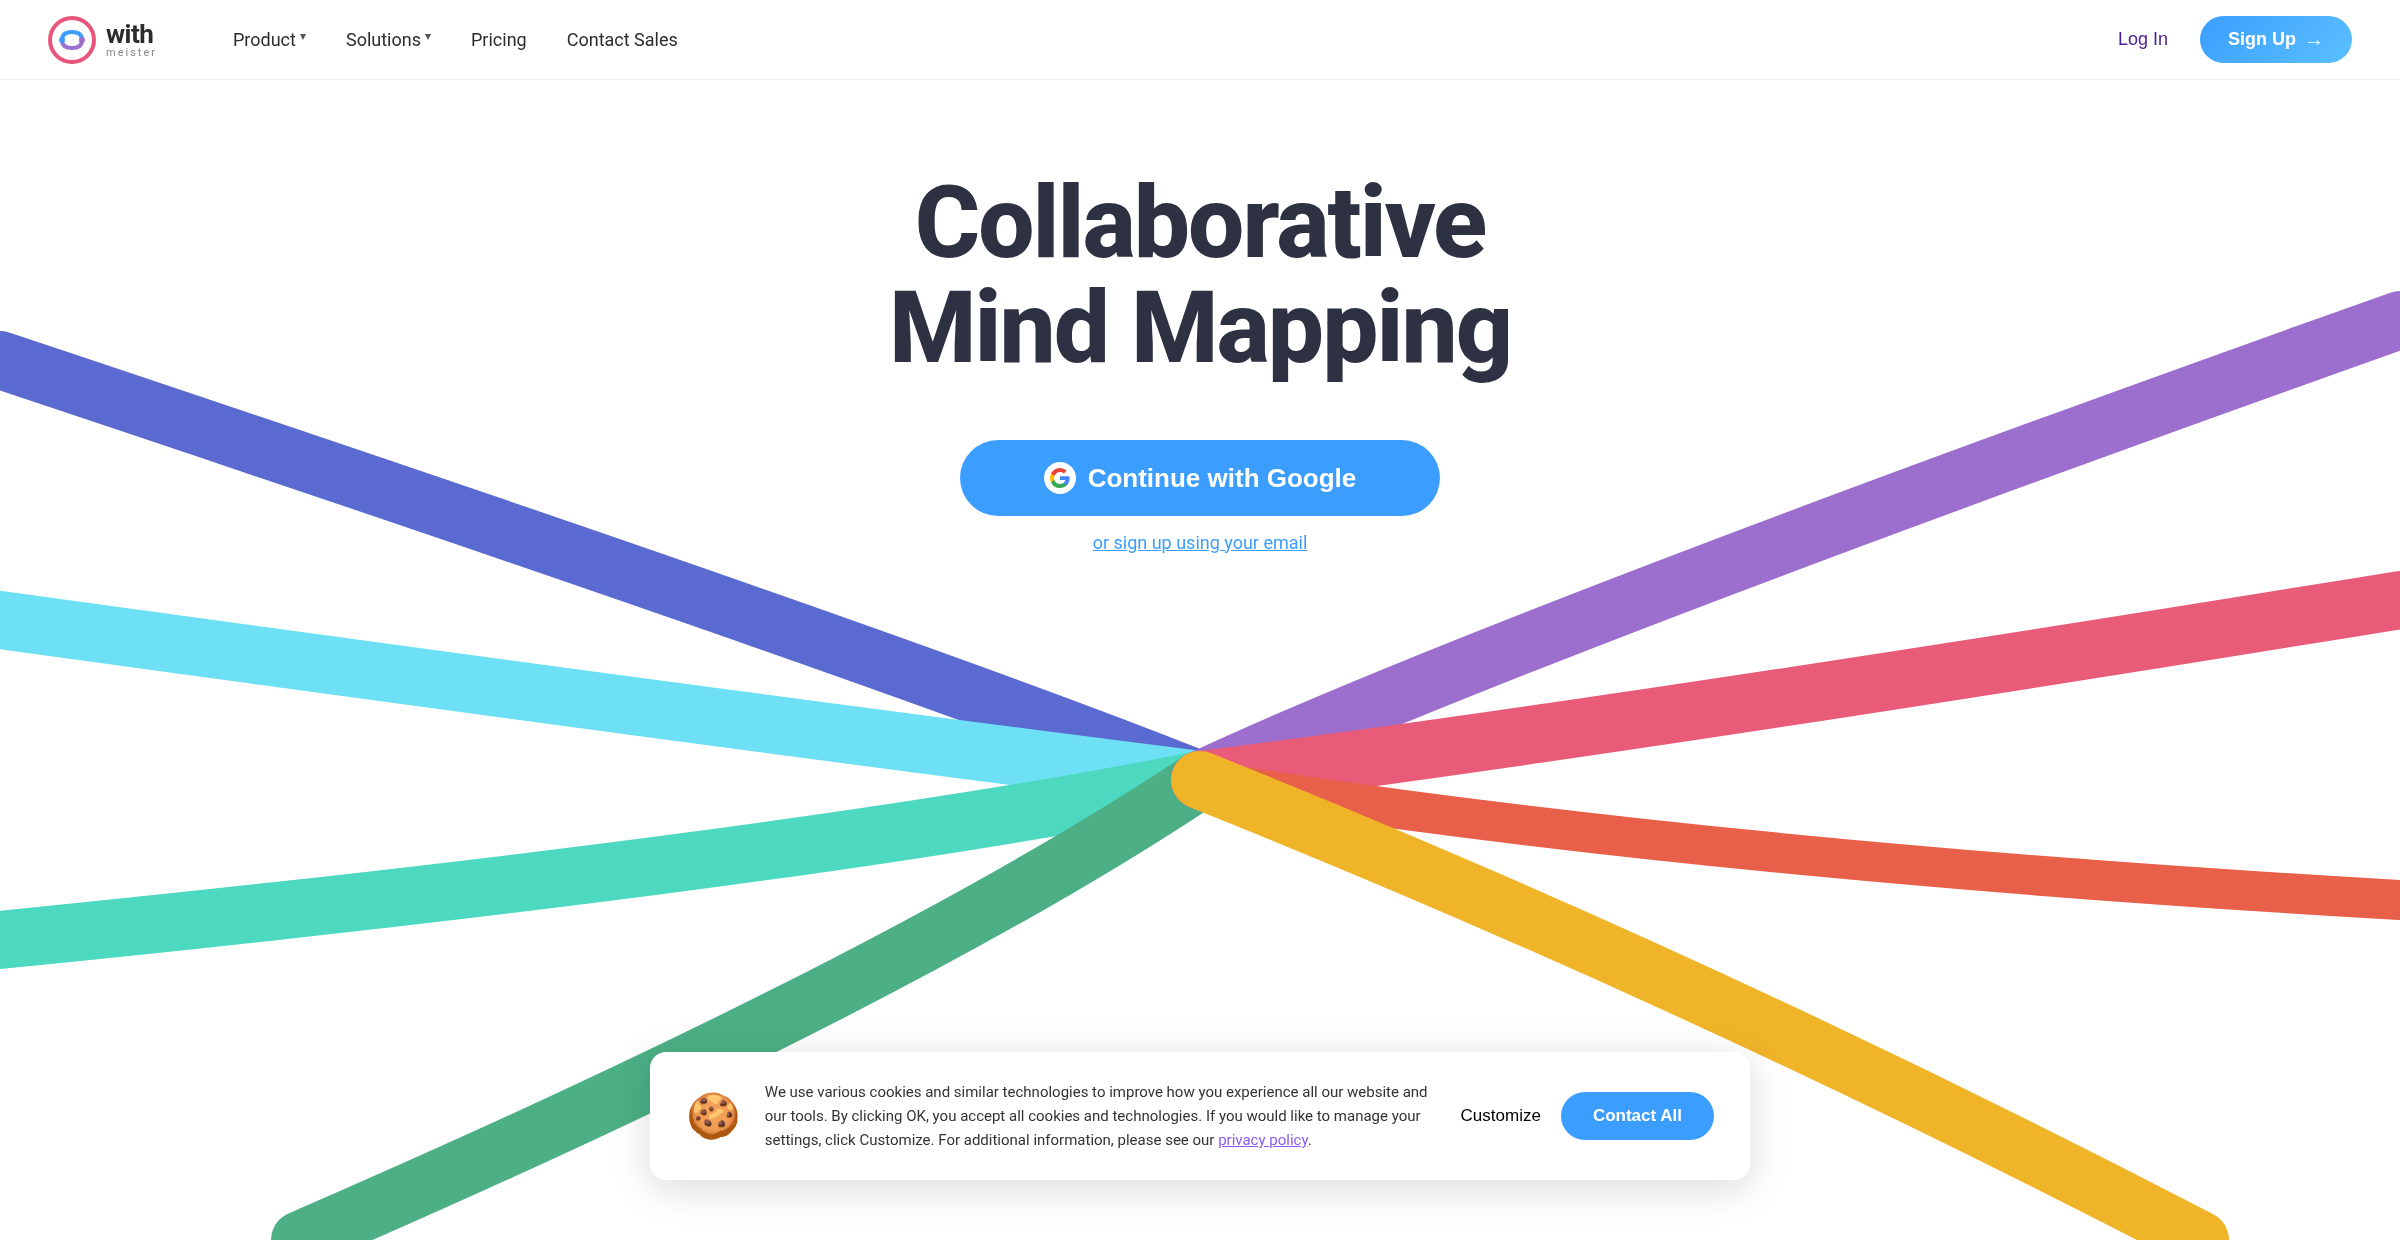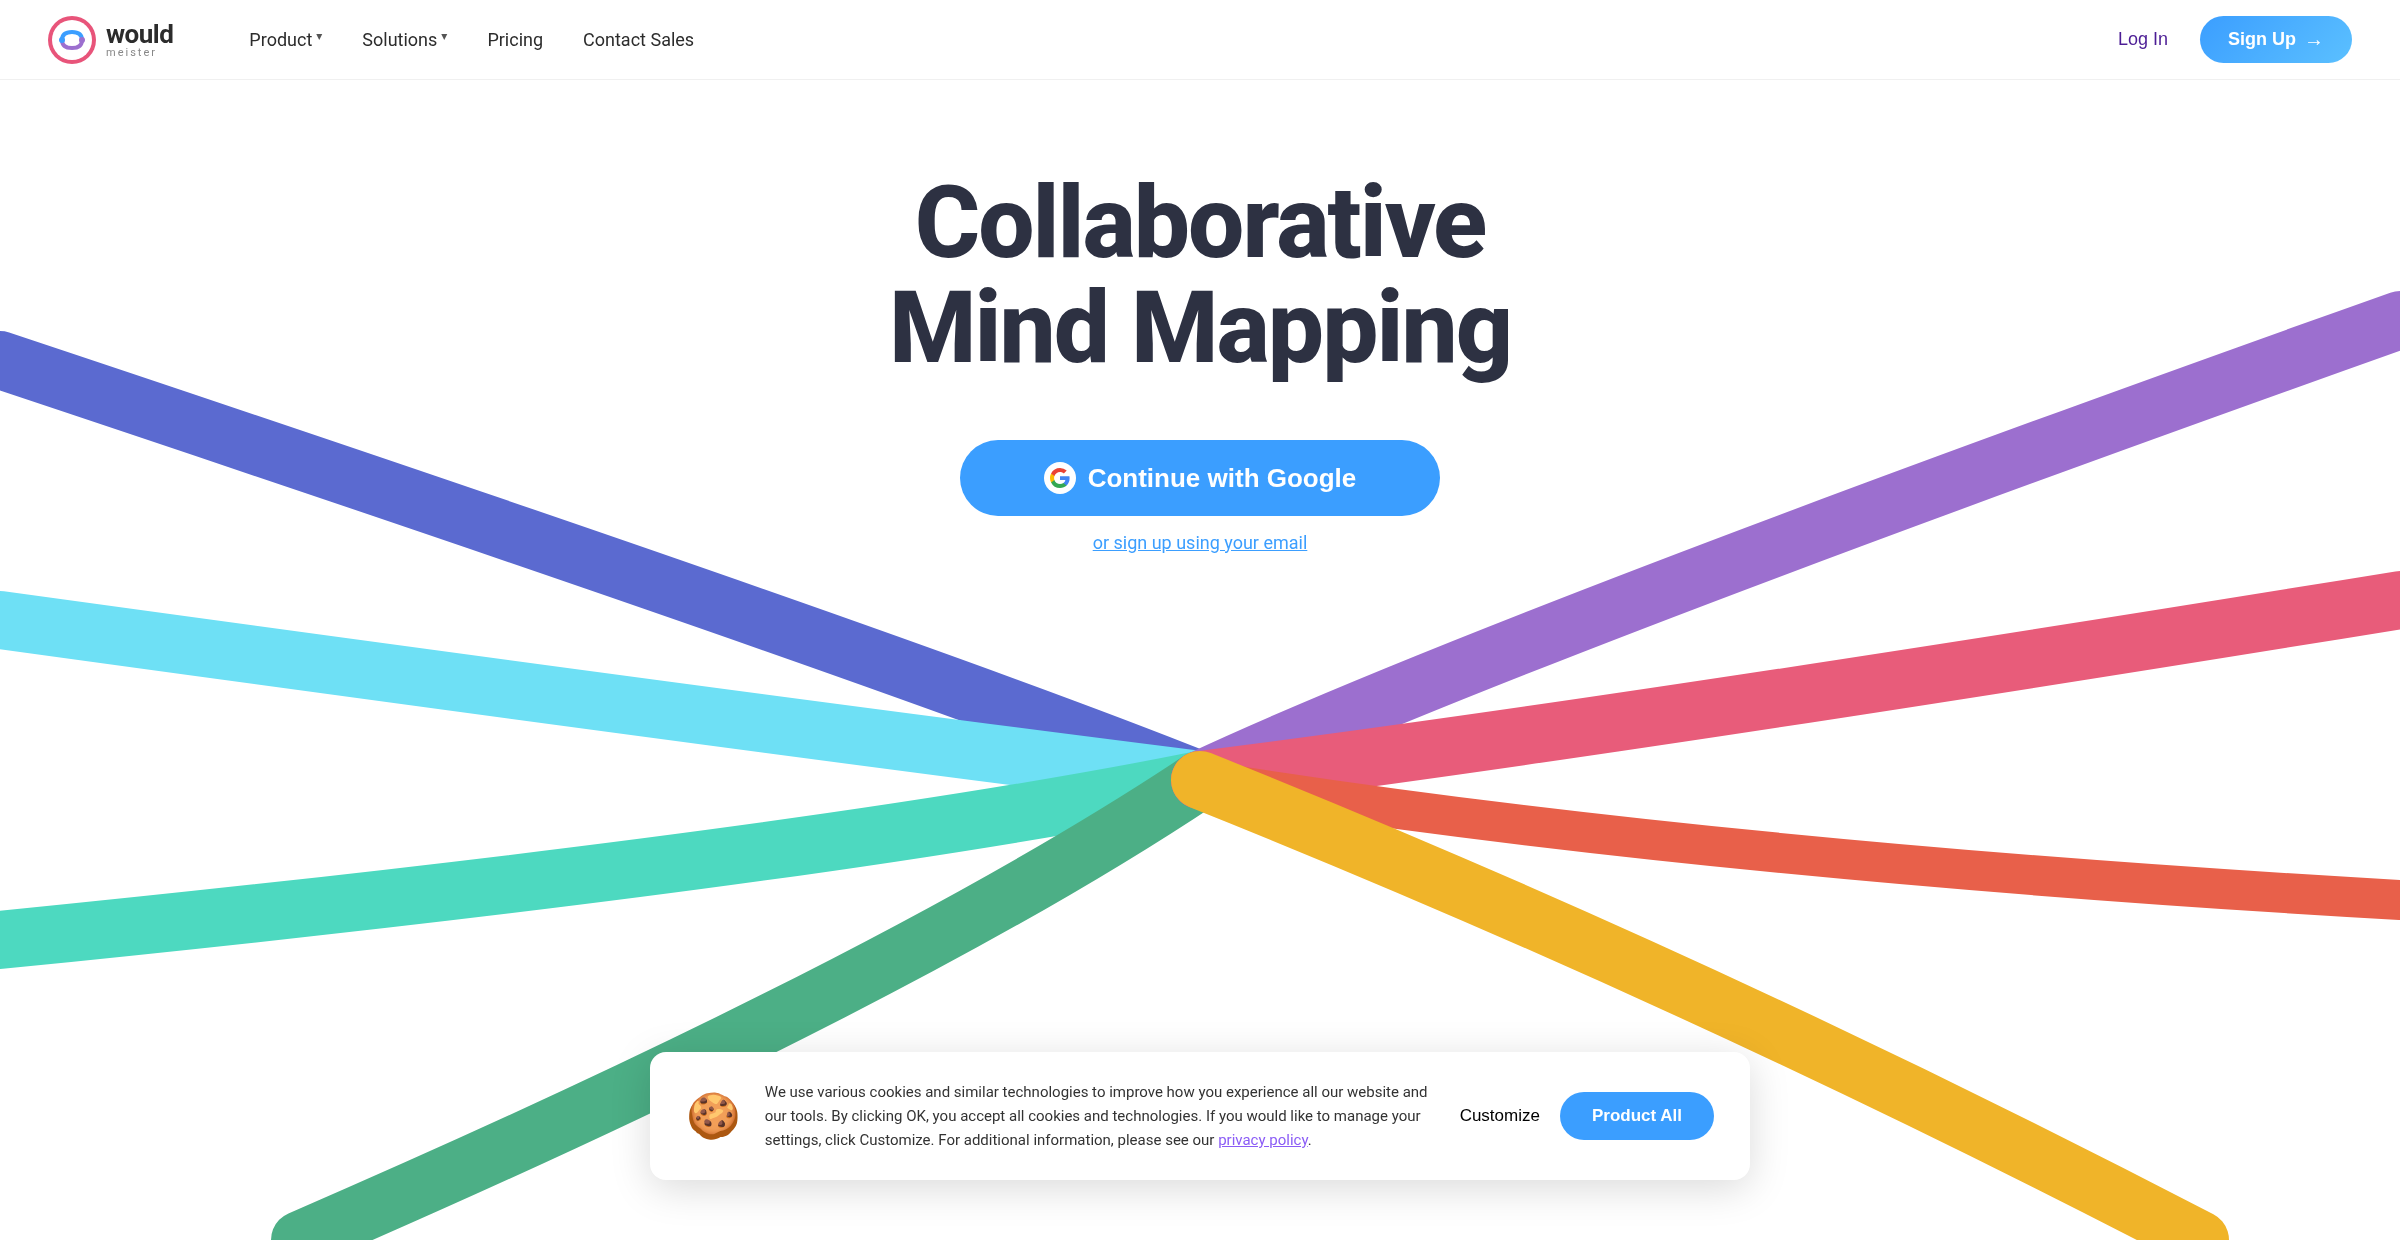--- a/index.html
+++ b/index.html
@@ -241,21 +241,21 @@
   <a class="logo-area" href="#">
     <svg class="logo-icon" viewBox="0 0 48 48" xmlns="http://www.w3.org/2000/svg">
       <circle cx="24" cy="24" r="24" fill="#e8547a"></circle>
       <circle cx="24" cy="24" r="20" fill="white"></circle>
       <path d="M14 24 Q14 16 24 16 Q34 16 34 24" stroke="#3b9eff" stroke-width="4" fill="none" stroke-linecap="round"></path>
       <path d="M14 24 Q14 32 24 32 Q34 32 34 24" stroke="#9c6fcf" stroke-width="4" fill="none" stroke-linecap="round"></path>
       <circle cx="14" cy="24" r="3" fill="#3b9eff"></circle>
       <circle cx="34" cy="24" r="3" fill="#9c6fcf"></circle>
     </svg>
     <div class="logo-text">
-      <span class="mind">would</span>
+      <span class="mind">with</span>
       <span class="meister">meister</span>
     </div>
   </a>
 
   <div class="nav-links">
     <a class="nav-item" href="#">
       <span>Product</span>
       <span class="chevron">▾</span>
     </a>
     <a class="nav-item" href="#">
@@ -322,17 +322,17 @@
     <a class="btn-email-link" href="#">or sign up using your email</a>
   </div>
 
   <div class="cookie-banner">
     <span class="cookie-icon">🍪</span>
     <div class="cookie-text">
       <span>We use various cookies and similar technologies to improve how you experience all our website and our tools. By clicking OK, you accept all cookies and technologies. If you would like to manage your settings, click Customize. For additional information, please see our </span><a href="#">privacy policy</a>.
     </div>
     <div class="cookie-actions">
       <button class="btn-customize">Customize</button>
-      <button class="btn-accept">Product All</button>
+      <button class="btn-accept">Contact All</button>
     </div>
   </div>
 
 </section>
 
 </body></html>

